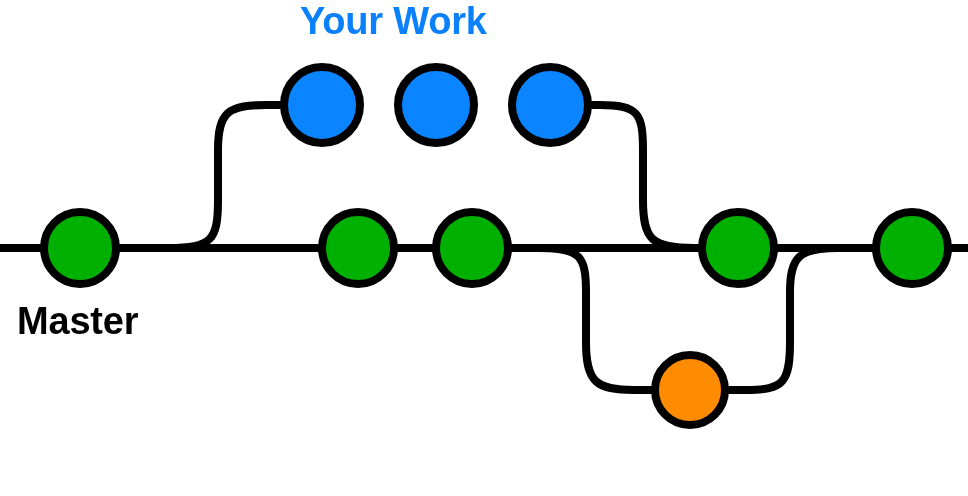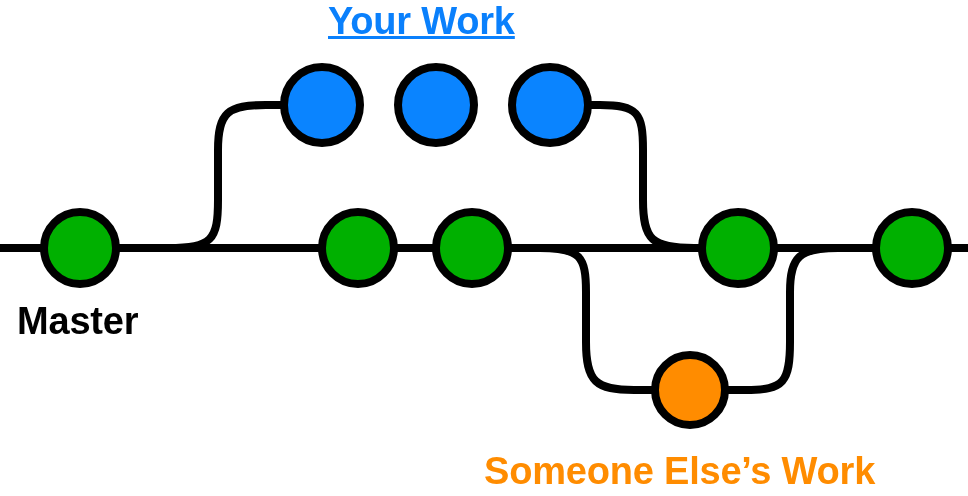--- a/index.html
+++ b/index.html
@@ -32,23 +32,22 @@
     position: absolute;
     font-family: "Liberation Sans", sans-serif;
     font-weight: bold;
     font-size: 38px;
     line-height: 38px;
     letter-spacing: -0.2px;
     white-space: nowrap;
     user-select: none;
   }
   #label-your-work {
-    left: 328px;
+    left: 300px;
     top: 2px;
-    text-decoration: underline;
   }
   #label-master {
     left: 17px;
     top: 302px;
   }
   #label-someone-elses-work {
     left: 484px;
     top: 452px;
   }
 </style>
@@ -87,15 +86,14 @@
       <circle cy="105" r="38" fill="#0A84FF" stroke="#000000" stroke-width="8" cx="550"></circle>
 
       <circle cy="390" r="35" fill="#FF8C00" stroke="#000000" stroke-width="8" cx="690"></circle>
     </g>
   </svg>
 
   <div class="branch-label" id="label-your-work" style="color:#0A80FC">Your Work</div>
 
   <div class="branch-label" id="label-master" style="color:#000000">Master</div>
 
-  <div class="branch-label" id="label-someone-elses-work" style="color:#FF8C00">Someone Else’s Work</div>
 
 </div>
 
 </body></html>

